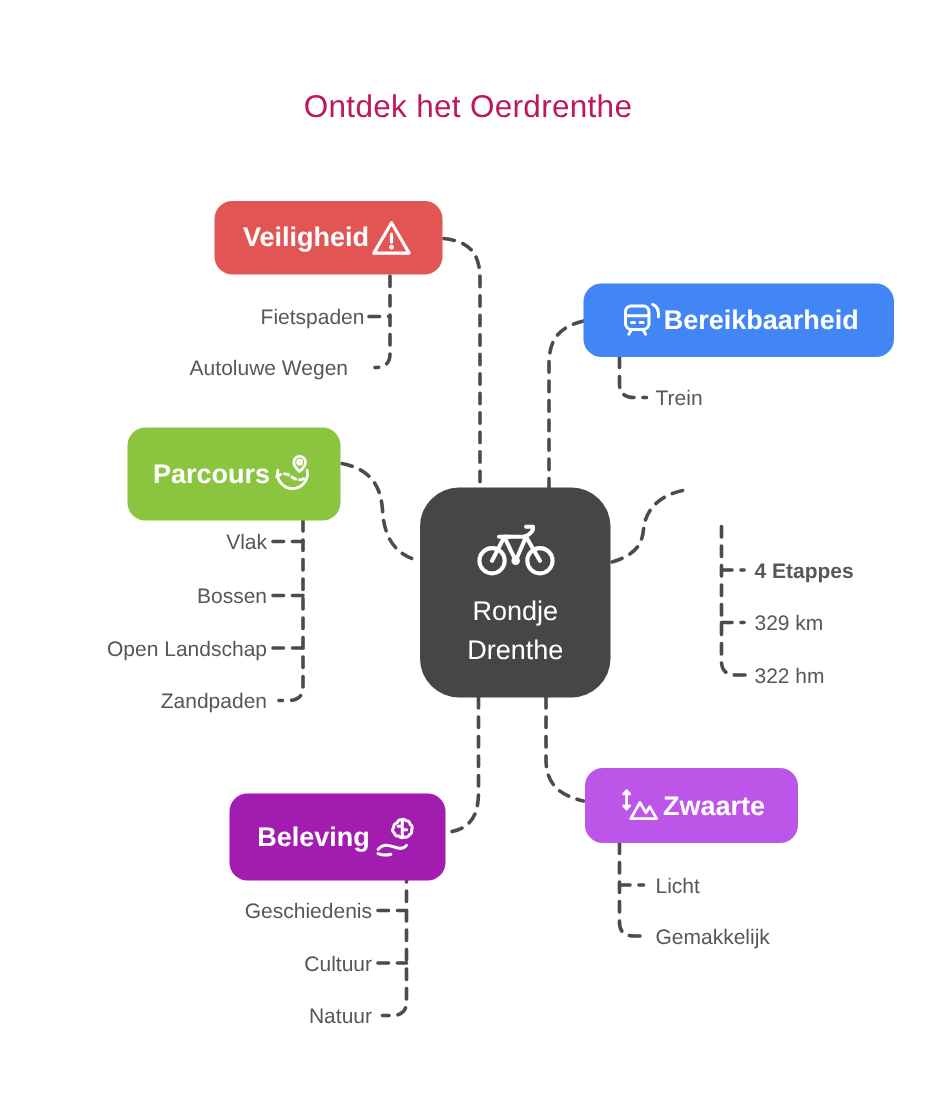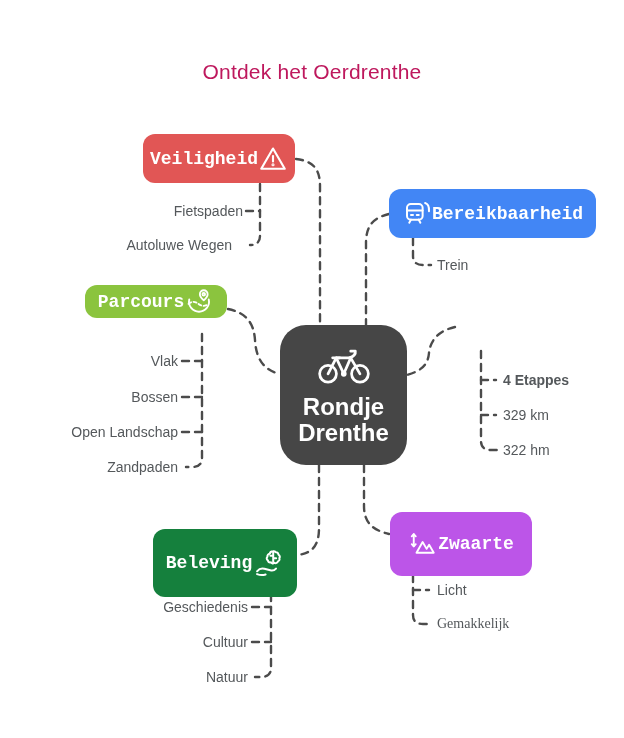--- a/index.html
+++ b/index.html
@@ -3,26 +3,26 @@
 <meta charset="utf-8">
 <style>
   html,body{margin:0;padding:0;background:#fff;}
   .stage{position:relative;width:624px;height:738px;background:#ffffff;
          font-family:"Liberation Sans",sans-serif;overflow:hidden;}
   .title{position:absolute;top:60px;left:0;width:100%;text-align:center;
          font-size:21px;font-weight:400;color:#be185d;letter-spacing:.2px;}
   svg.wires{position:absolute;left:0;top:0;pointer-events:none;}
   svg.wires path{fill:none;stroke-width:2.4;stroke-linecap:round;stroke-dasharray:7 6;}
   .node{position:absolute;display:flex;align-items:center;justify-content:center;
-        border-radius:12px;color:#fff;box-sizing:border-box;padding:4px 12px;font-family:Liberation Mono, monospace;}
+        border-radius:12px;color:#fff;box-sizing:border-box;padding:4px 12px;}
   .node .nlabel{font-size:18px;font-weight:600;white-space:nowrap;}
   .node .icon{display:flex;align-items:center;justify-content:center;}
   .center-node{position:absolute;display:flex;flex-direction:column;align-items:center;
         justify-content:center;border-radius:26px;color:#fff;}
-  .center-node .cline{font-size:24px;font-weight:700;line-height:26px;}
+  .center-node .cline{font-size:18px;font-weight:400;line-height:26px;}
   .center-node .icon{margin-bottom:8px;display:flex;}
   .child{position:absolute;font-size:14px;color:#54585b;white-space:nowrap;
          transform:translateY(-50%);}
 </style>
 </head>
 <body>
 
 <div class="stage">
 
   <div class="title">Ontdek het Oerdrenthe</div>
@@ -95,63 +95,63 @@
         <path d="M4 9.2 h12.5"></path>
         <path d="M7.2 12.8 h1.6 M11.8 12.8 h1.6"></path>
         <path d="M7.2 16.5 L5.8 19 M13.3 16.5 L14.7 19"></path>
         <path d="M18.5 3.2 q3.4 1 3.1 6.6"></path>
       </svg>
     </span>
     <span class="nlabel">Bereikbaarheid</span>
   </div>
   <span class="child" style="left:437px;top:265px;">Trein</span>
 
-  <div class="node" style="left: 85px; top: 285px; width: 142px; height: 33px; background-color: rgb(139, 196, 62);">
+  <div class="node" style="left: 85px; top: 285px; width: 142px; height: 62px; background-color: rgb(139, 196, 62);">
     <span class="nlabel">Parcours</span>
     <span class="icon">
       <svg width="30" height="30" viewBox="0 0 24 24" fill="none" stroke="#fff" stroke-width="1.5" stroke-linecap="round" stroke-linejoin="round">
         <path d="M4.2 10 a8 8 0 1 0 15.6 0"></path>
         <path d="M3.6 13.5 q4 -3.2 8 0 t8 0" stroke-dasharray="2.4 2"></path>
         <path d="M15.8 2.6 a3.1 3.1 0 0 1 3.1 3.1 c0 2.3 -3.1 4.9 -3.1 4.9 s-3.1 -2.6 -3.1 -4.9 a3.1 3.1 0 0 1 3.1 -3.1 z"></path>
         <circle cx="15.8" cy="5.7" r="1.05"></circle>
       </svg>
     </span>
   </div>
   <span class="child" style="right:446px;top:361px;">Vlak</span>
   <span class="child" style="right:446px;top:397px;">Bossen</span>
   <span class="child" style="right:446px;top:432px;">Open Landschap</span>
   <span class="child" style="right:446px;top:467px;">Zandpaden</span>
 
   <span class="child" style="left:503px;top:380px;font-weight:bold;">4 Etappes</span>
   <span class="child" style="left:503px;top:415px;">329 km</span>
   <span class="child" style="left:503px;top:450px;">322 hm</span>
 
-  <div class="node" style="left: 153px; top: 529px; width: 144px; height: 68px; background-color: #15803d;">
+  <div class="node" style="left: 153px; top: 529px; width: 144px; height: 58px; background-color: #a21caf;">
     <span class="nlabel">Beleving</span>
     <span class="icon">
       <svg width="32" height="32" viewBox="0 0 24 24" fill="none" stroke="#fff" stroke-width="1.5" stroke-linecap="round" stroke-linejoin="round">
         <path d="M15.8 3.2 c-1.5 0 -2.3 .9 -2.5 1.8 c-1.2 .2 -1.9 1.2 -1.7 2.3 c-.9 .7 -.7 2.1 .3 2.7 c.2 1 1.2 1.7 2.3 1.5 c.5 .9 1.8 1.1 2.6 .4 c1.1 .5 2.3 0 2.6 -1.1 c1 -.3 1.6 -1.4 1.1 -2.4 c.7 -.9 .4 -2.2 -.7 -2.7 c0 -1.1 -.9 -1.9 -2 -1.8 c-.4 -.5 -1.2 -.8 -2 -.7 z"></path>
         <path d="M15.9 3.6 v8.6"></path>
         <path d="M13.8 6.6 h1.6 M16.4 8.4 h1.7"></path>
         <path d="M3.8 18.2 c1.6 -2 3.4 -2.5 5.5 -1.9 l4.4 1.2 c1.8 .5 3.3 -.1 4.3 -1.3"></path>
         <path d="M3.8 20.3 c2.2 .9 4.4 .9 6.4 .3"></path>
       </svg>
     </span>
   </div>
   <span class="child" style="right:376px;top:607px;">Geschiedenis</span>
   <span class="child" style="right:376px;top:642px;">Cultuur</span>
   <span class="child" style="right:376px;top:677px;">Natuur</span>
 
-  <div class="node" style="left: 390px; top: 512px; width: 142px; height: 64px; background-color: rgb(188, 85, 232);">
+  <div class="node" style="left: 390px; top: 512px; width: 142px; height: 50px; background-color: rgb(188, 85, 232);">
     <span class="icon">
       <svg width="30" height="30" viewBox="0 0 24 24" fill="none" stroke="#fff" stroke-width="1.5" stroke-linecap="round" stroke-linejoin="round">
         <path d="M4.6 4.2 v9.6"></path>
         <path d="M3 5.9 L4.6 4.2 L6.2 5.9"></path>
         <path d="M3 12.1 L4.6 13.8 L6.2 12.1"></path>
         <path d="M6.8 19 l4.9 -8.6 l3.2 5.5 l2 -3.3 l3.7 6.4 z"></path>
       </svg>
     </span>
     <span class="nlabel">Zwaarte</span>
   </div>
   <span class="child" style="left:437px;top:590px;">Licht</span>
-  <span class="child" style="left:437px;top:624px;font-family:Liberation Serif, serif;">Gemakkelijk</span>
+  <span class="child" style="left:437px;top:624px;">Gemakkelijk</span>
 
 </div>
 
 </body></html>

